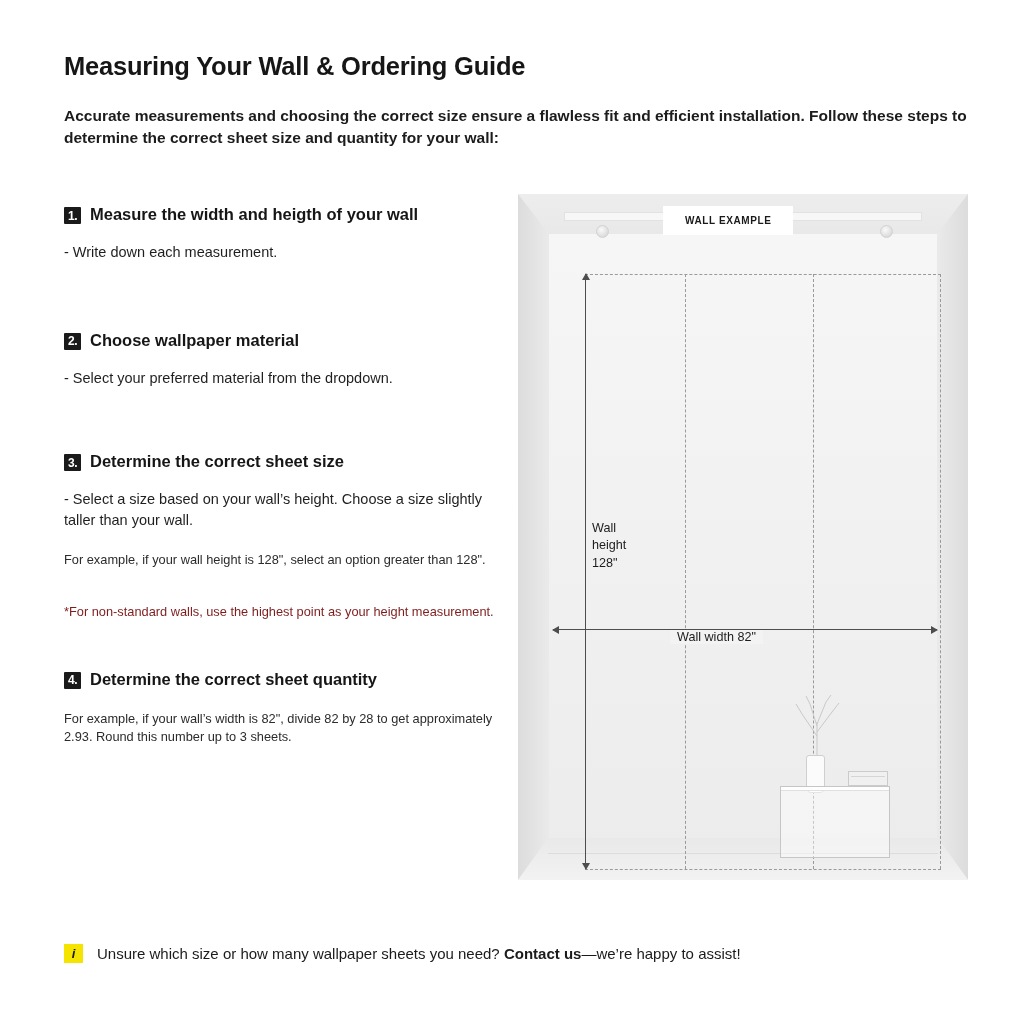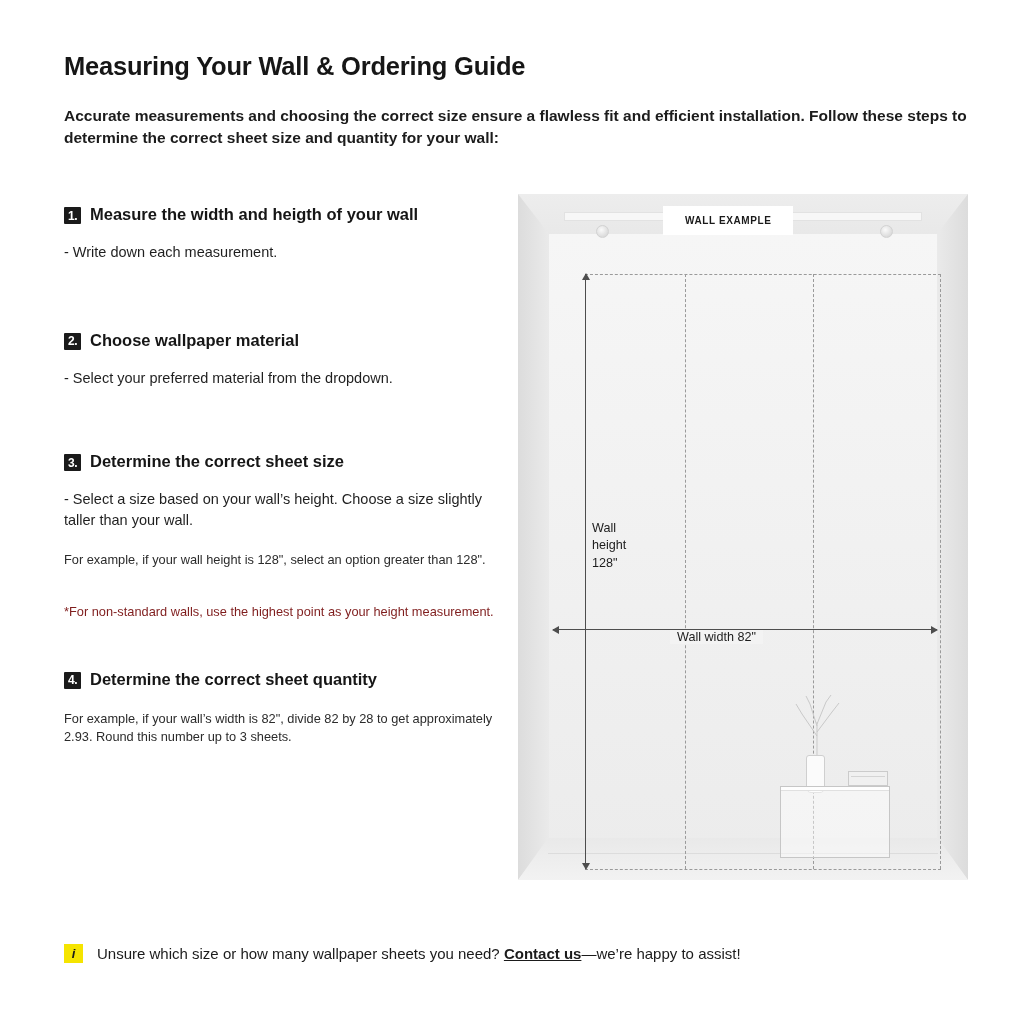--- a/index.html
+++ b/index.html
@@ -323,21 +323,21 @@
     font-style: italic;
     display: inline-flex;
     align-items: center;
     justify-content: center;
     flex: 0 0 auto;
   }
   .footer-text {
     font-size: 15px;
     color: #1b1b1b;
   }
-  .footer-text b { font-weight: bold; text-decoration: underline; }
+  .footer-text b { font-weight: bold; }
 </style>
 </head>
 <body>
 
 <div class="page">
 
   <div class="title">Measuring Your Wall &amp; Ordering Guide</div>
   <div class="intro">Accurate measurements and choosing the correct size ensure a flawless fit and efficient installation. Follow these steps to determine the correct sheet size and quantity for your wall:</div>
 
   <div class="steps">

